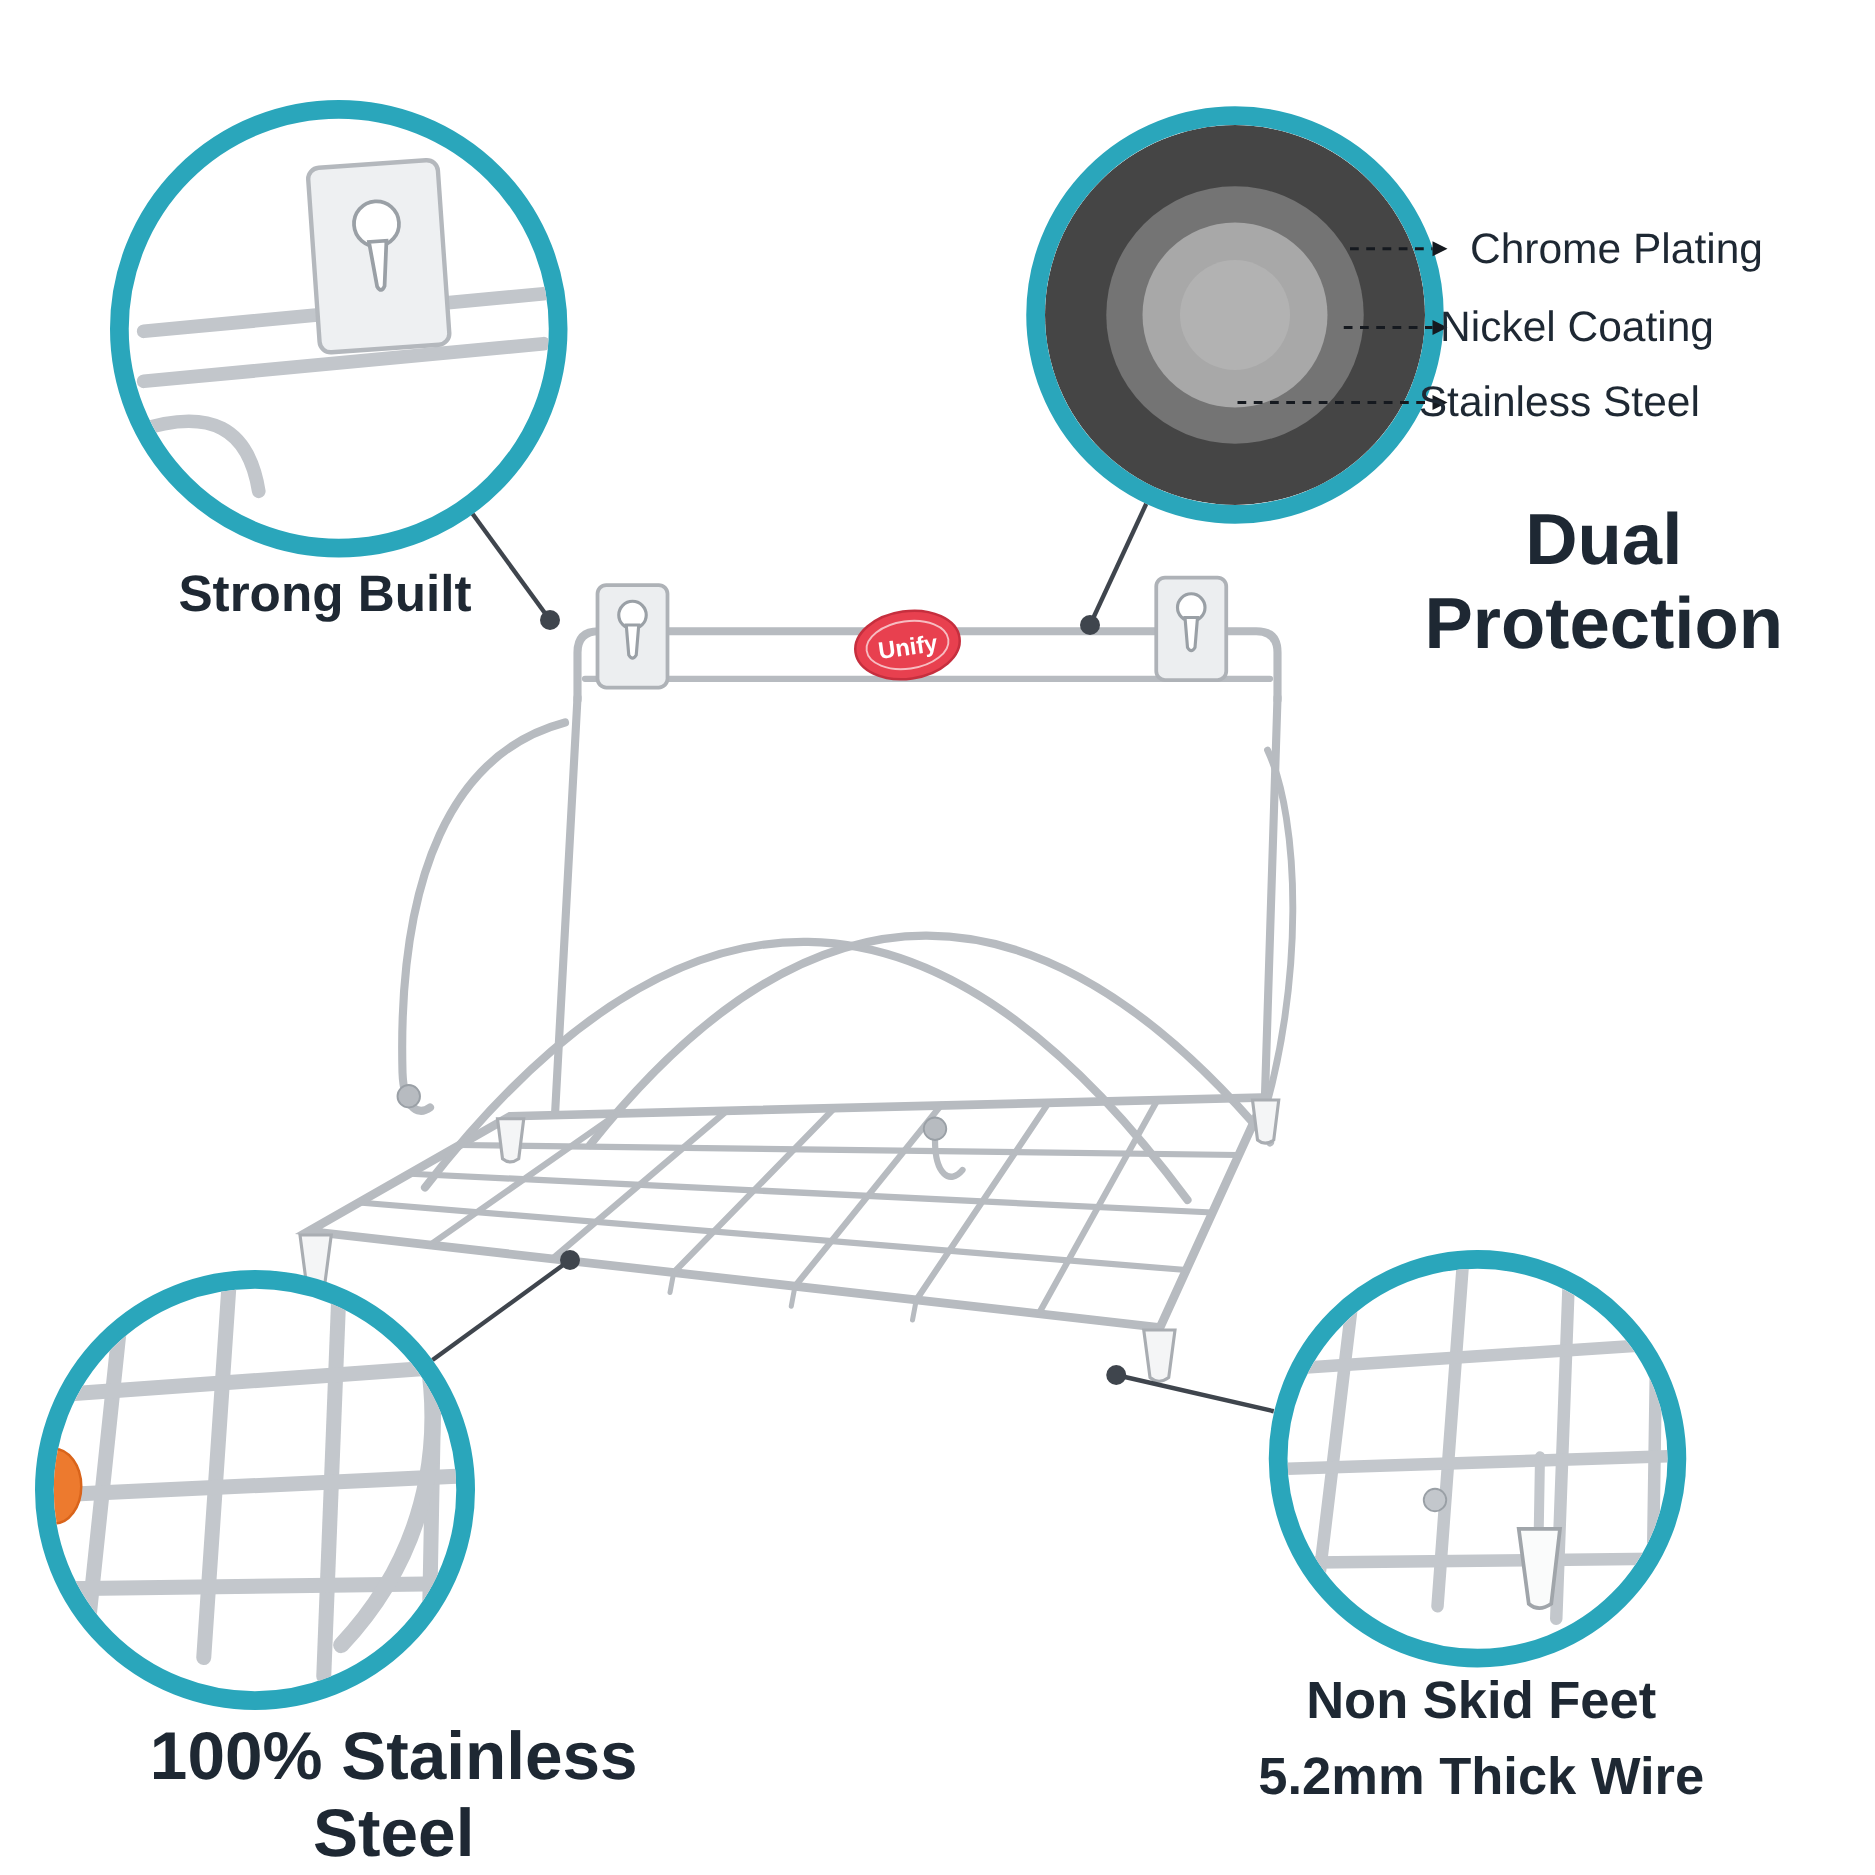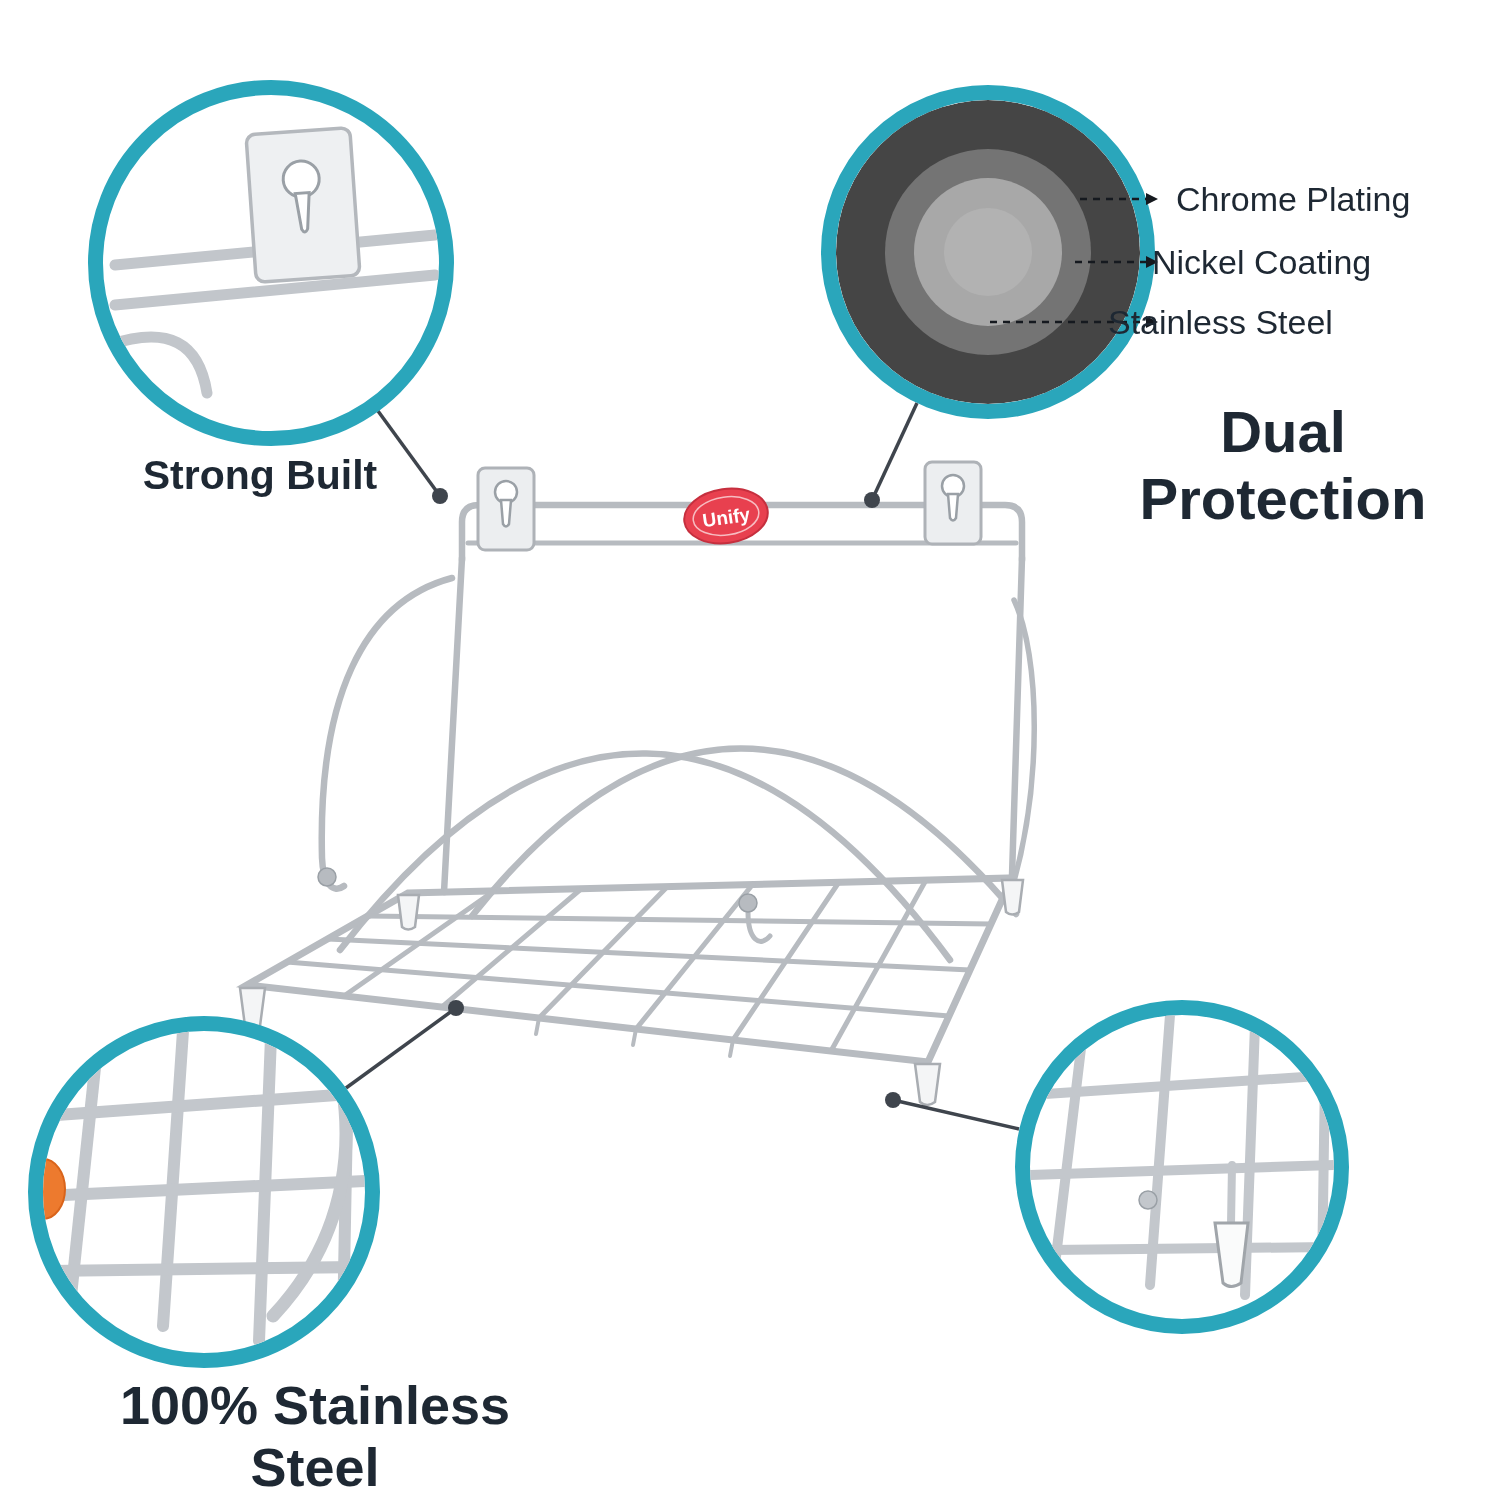--- a/index.html
+++ b/index.html
@@ -16,21 +16,21 @@
   }
   .bubble svg { display:block; width:100%; height:100%; }
   .label { position:absolute; z-index:4; color:#1e2833; }
   #bubble-tl { left:88px;  top:80px;   width:366px; height:366px; }
   #bubble-tr { left:821px; top:85px;   width:334px; height:334px; }
   #bubble-bl { left:28px;  top:1016px; width:352px; height:352px; }
   #bubble-br { left:1015px;top:1000px; width:334px; height:334px; }
   #label-strong  { left:90px;   top:452px;  width:340px; text-align:center; font-size:41px; font-weight:bold; }
   #label-chrome  { left:1176px; top:180px;  font-size:34px; }
   #label-nickel  { left:1152px; top:243px;  font-size:34px; }
-  #label-steel   { left:1108px; top:303px;  font-size:34px; }
+  #label-steel   { left:1135px; top:303px;  font-size:34px; }
   #label-dual    { left:1098px; top:398px;  width:370px; text-align:center; font-size:58px; font-weight:bold; }
   #label-100     { left:55px;   top:1374px; width:520px; text-align:center; font-size:54px; font-weight:bold; }
   #label-nonskid { left:950px;  top:1330px; width:470px; text-align:center; font-size:42px; font-weight:bold; line-height:1.45; }
 </style>
 </head>
 <body>
 
 <div class="canvas">
 
   <svg class="layer z1" viewBox="0 0 1500 1500">
@@ -181,14 +181,18 @@
   <div class="label" id="label-chrome">Chrome Plating</div>
 
   <div class="label" id="label-strong">Strong Built</div>
   <div class="label" id="label-nickel">Nickel Coating</div>
   <div class="label" id="label-steel">Stainless Steel</div>
 
   <div class="label" id="label-dual">Dual Protection</div>
 
   <div class="label" id="label-100">100% Stainless Steel</div>
 
+  <div class="label" id="label-nonskid">
+    <div>Non Skid Feet</div>
+    <div>5.2mm Thick Wire</div>
+  </div>
 
 </div>
 
 </body></html>

